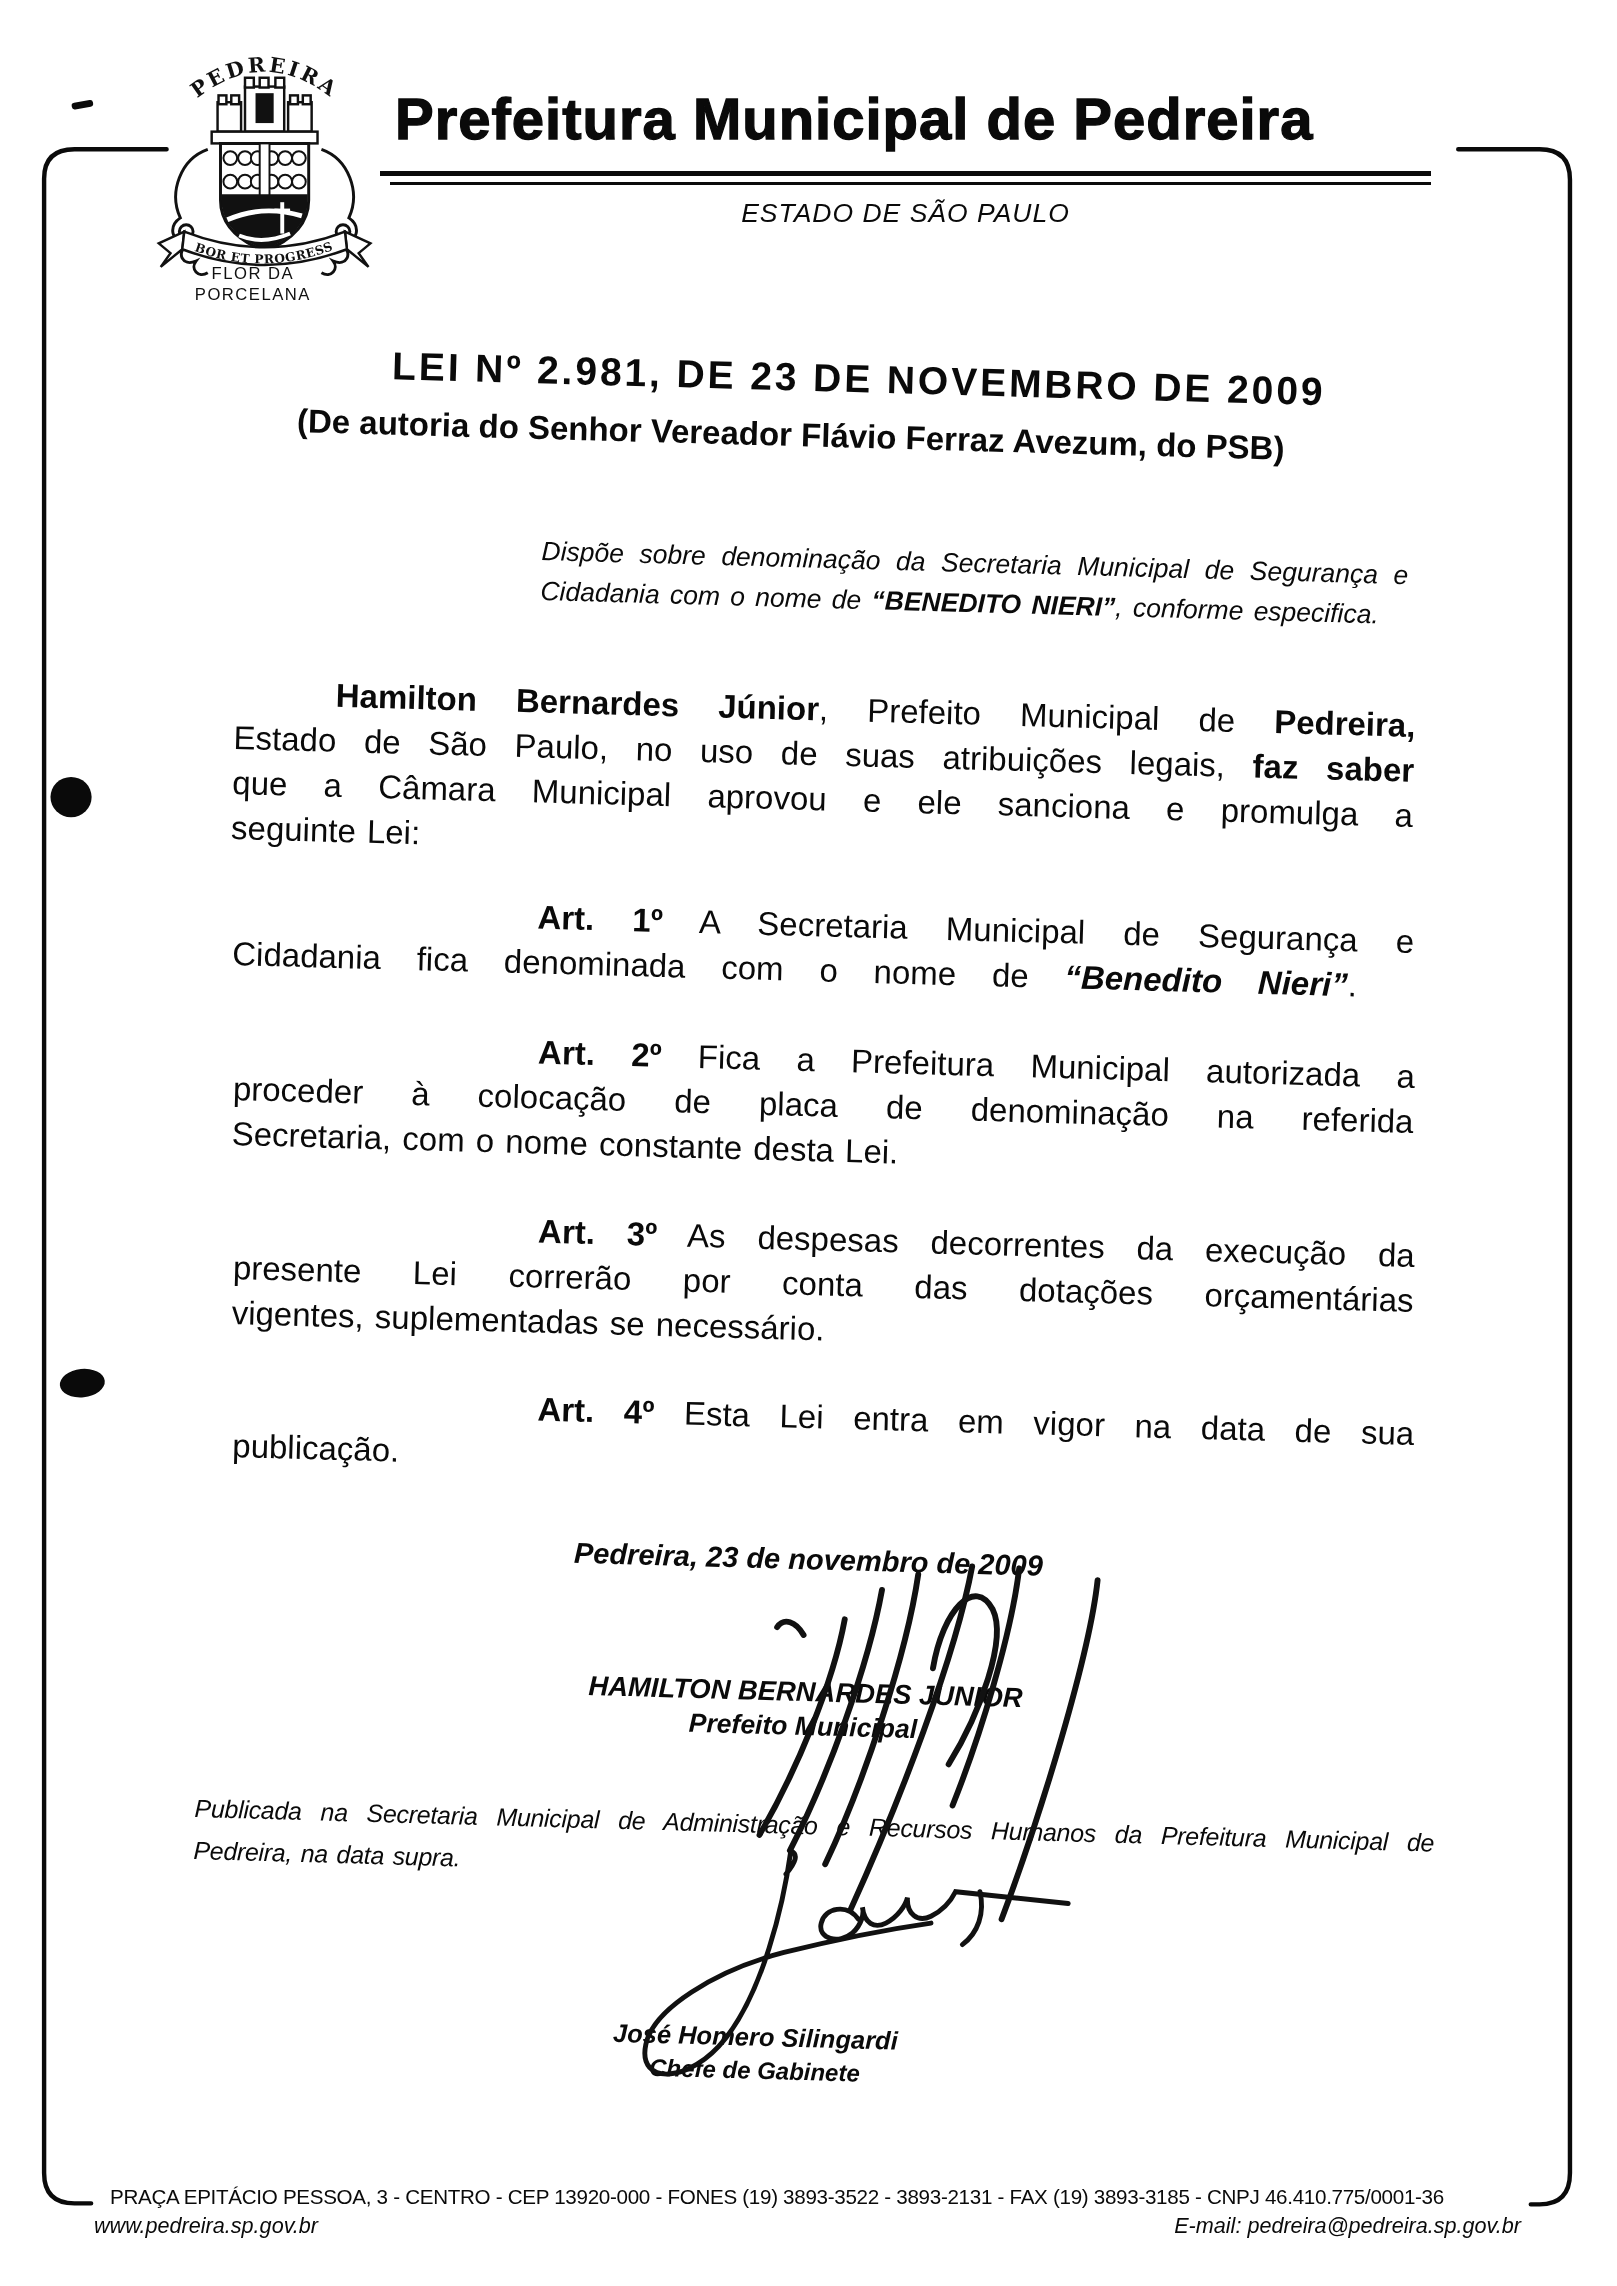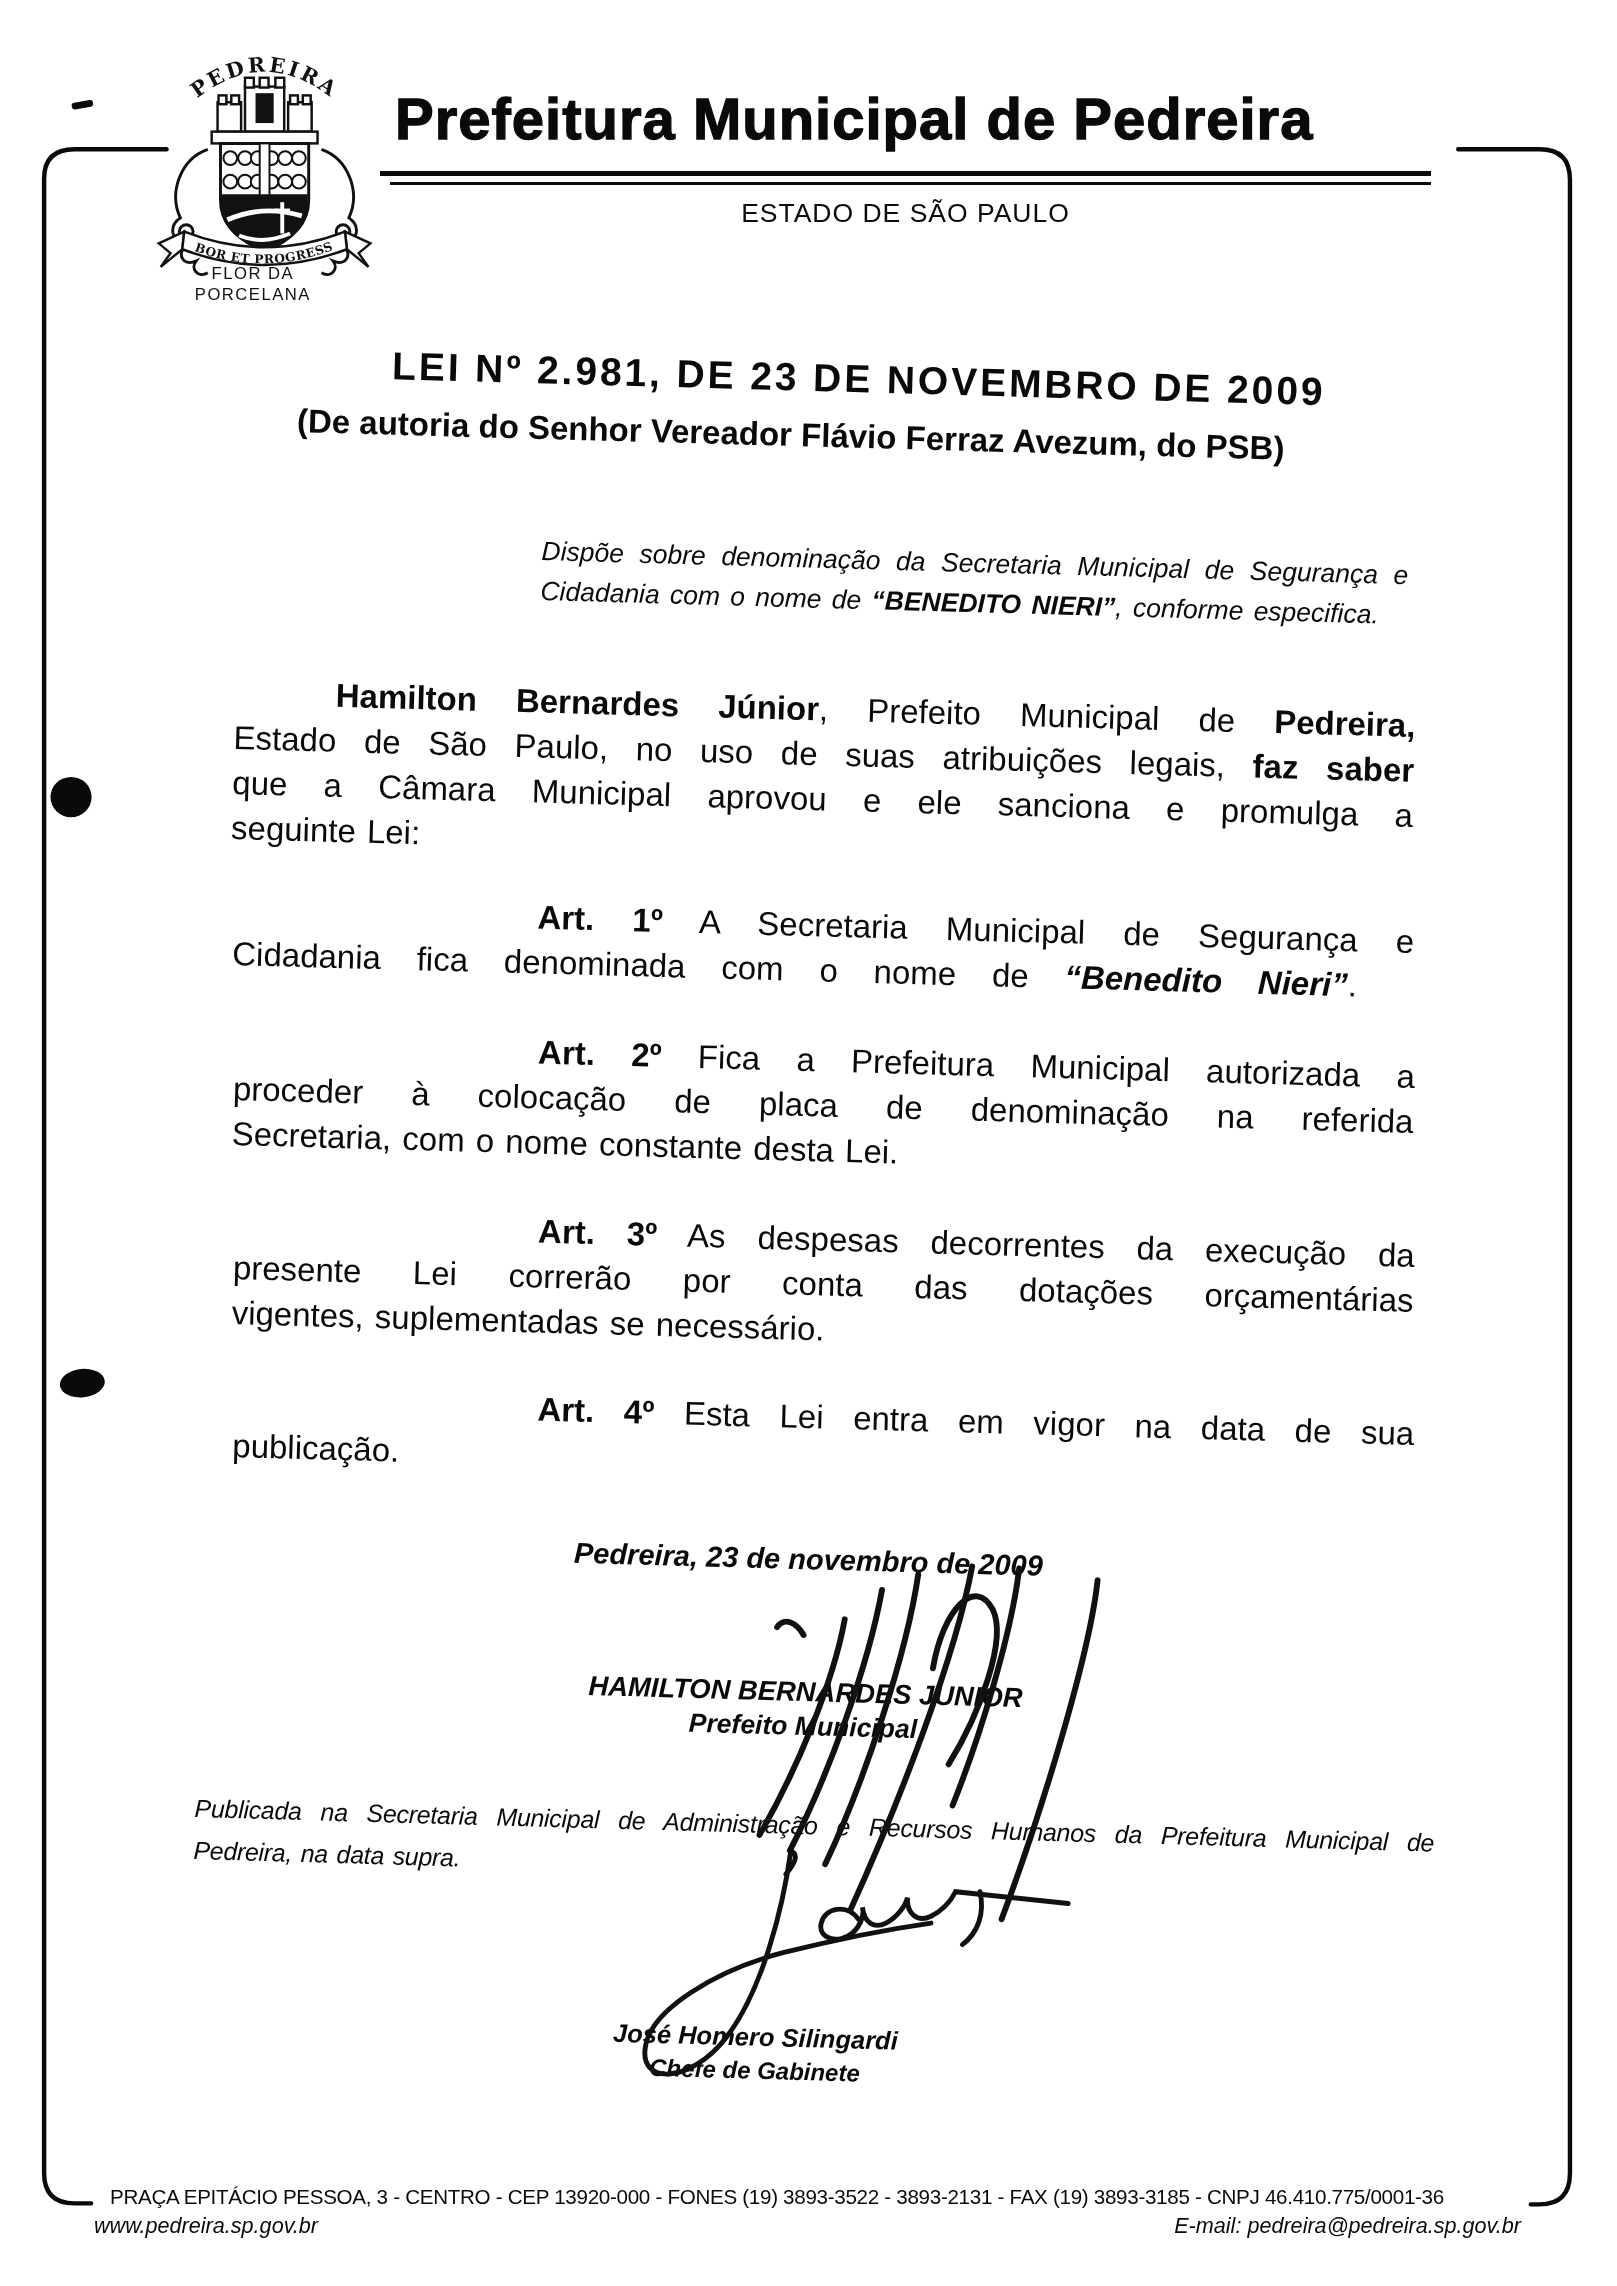--- a/index.html
+++ b/index.html
@@ -132,21 +132,21 @@
     <g stroke="#111" stroke-width="5" fill="none" stroke-linecap="round">
       <path d="M 802 1912 C 812 1900 815 1892 807 1888 C 799 1946 778 2032 740 2080 C 704 2126 650 2128 659 2086 C 666 2050 730 2010 800 1992 C 852 1979 908 1968 950 1962"></path>
       <path d="M 876 1958 C 864 1942 842 1946 838 1962 C 834 1978 856 1984 870 1972 C 879 1964 882 1952 880 1946 C 882 1962 892 1968 904 1962 C 916 1956 924 1944 926 1936 C 925 1952 936 1962 950 1955 C 962 1949 970 1940 975 1930 L 1090 1942"></path>
       <path d="M 1000 1930 C 1005 1952 998 1972 982 1984"></path>
     </g>
   </svg>
 
   <div class="txt masthead" style="left:395px;top:86px;">Prefeitura Municipal de Pedreira</div>
   <div class="rule" style="left:380px;top:171px;width:1051px;height:4.9px;"></div>
   <div class="rule" style="left:390px;top:182px;width:1041px;height:2.9px;"></div>
-  <div class="txt estado" style="left:377px;top:197px;width:1057px;">ESTADO DE SÃO PAULO</div>
+  <div class="txt estado" style="left:377px;top:197px;width:1057px;font-style:italic;">ESTADO DE SÃO PAULO</div>
 
   <div class="txt lawtitle tilt" style="left:386px;top:342px;width:946px;">LEI Nº 2.981, DE 23 DE NOVEMBRO DE 2009</div>
   <div class="txt lawauthor tilt" style="left:257px;top:398px;width:1068px;">(De autoria do Senhor Vereador Flávio Ferraz Avezum, do PSB)</div>
 
   <div class="txt tilt" style="left:541px;top:531px;width:867px;">
     <div class="summary jl">Dispõe sobre denominação da Secretaria Municipal de Segurança e</div>
     <div class="summary"><span>Cidadania com o nome de </span><span class="b">“BENEDITO NIERI”</span><span>, conforme especifica.</span></div>
   </div>
 
   <div class="txt tilt" style="left:233px;top:670px;width:1181px;">

